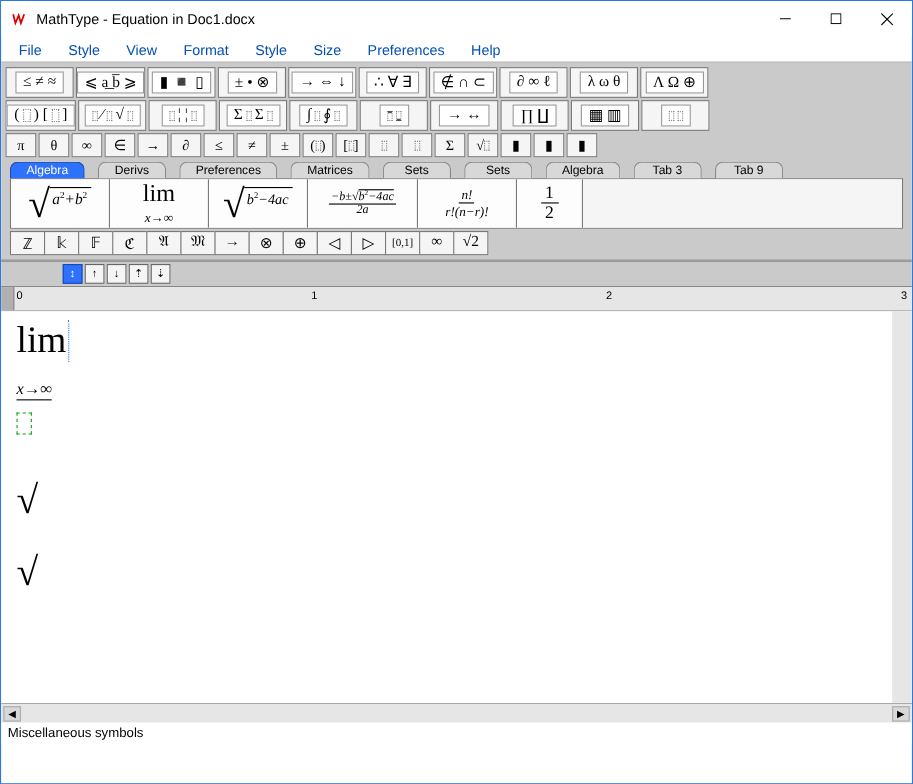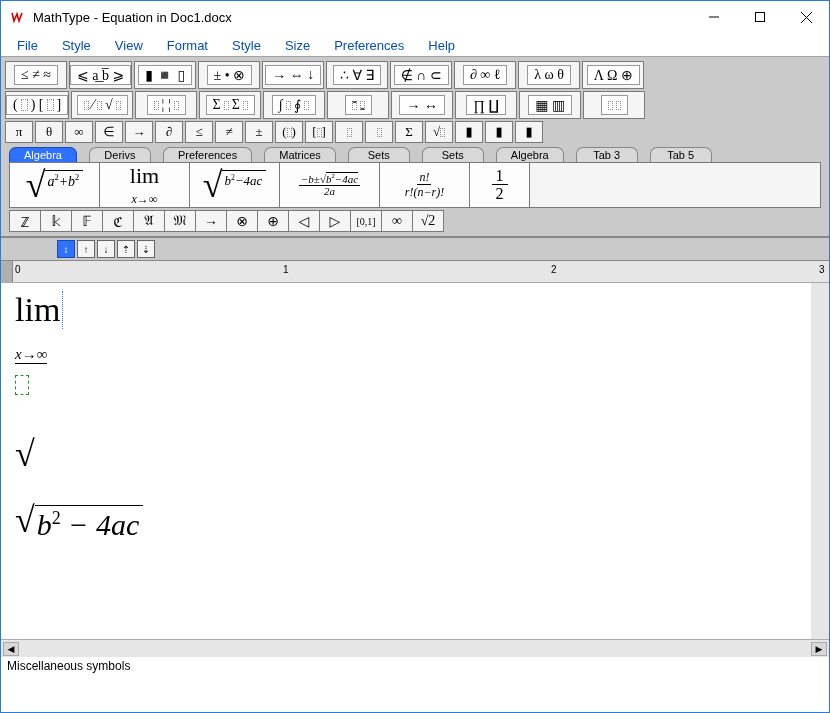--- a/index.html
+++ b/index.html
@@ -346,21 +346,21 @@
 
   <div class="tabs-row">
     <div class="tab active">Algebra</div>
     <div class="tab">Derivs</div>
     <div class="tab">Preferences</div>
     <div class="tab">Matrices</div>
     <div class="tab">Sets</div>
     <div class="tab">Sets</div>
     <div class="tab">Algebra</div>
     <div class="tab">Tab 3</div>
-    <div class="tab">Tab 5</div>
+    <div class="tab">Tab 9</div>
   </div>
 
   <div class="tpl-row">
     <div class="tpl-btn">
       <span class="sqrt">
           <span class="rad">√</span>
           <span class="body" style="font-size:14px;">a<sup>2</sup>+b<sup>2</sup></span>
         </span>
     </div>
     <div class="tpl-btn">
@@ -442,21 +442,20 @@
 
   <div class="eq eq-sqrt1">
     <span class="sqrt">
         <span class="rad">√</span>
       </span>
   </div>
 
   <div class="eq eq-sqrt2">
     <span class="sqrt">
         <span class="rad">√</span>
-        <span class="body"><i>b</i><sup>2</sup> − 4<i>ac</i></span>
       </span>
   </div>
 </div>
 
 <div class="hscroll">
   <div class="arr">◀</div>
   <div class="arr">▶</div>
 </div>
 
 <div class="statusbar">

